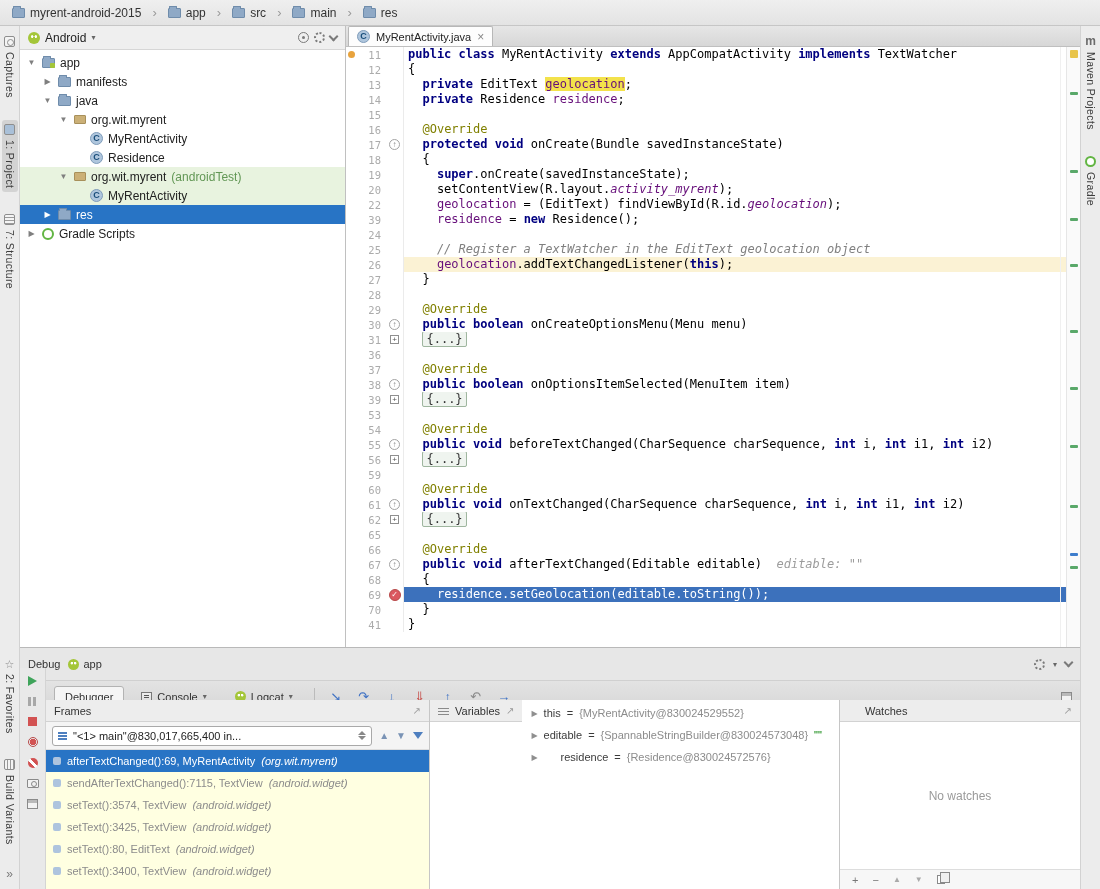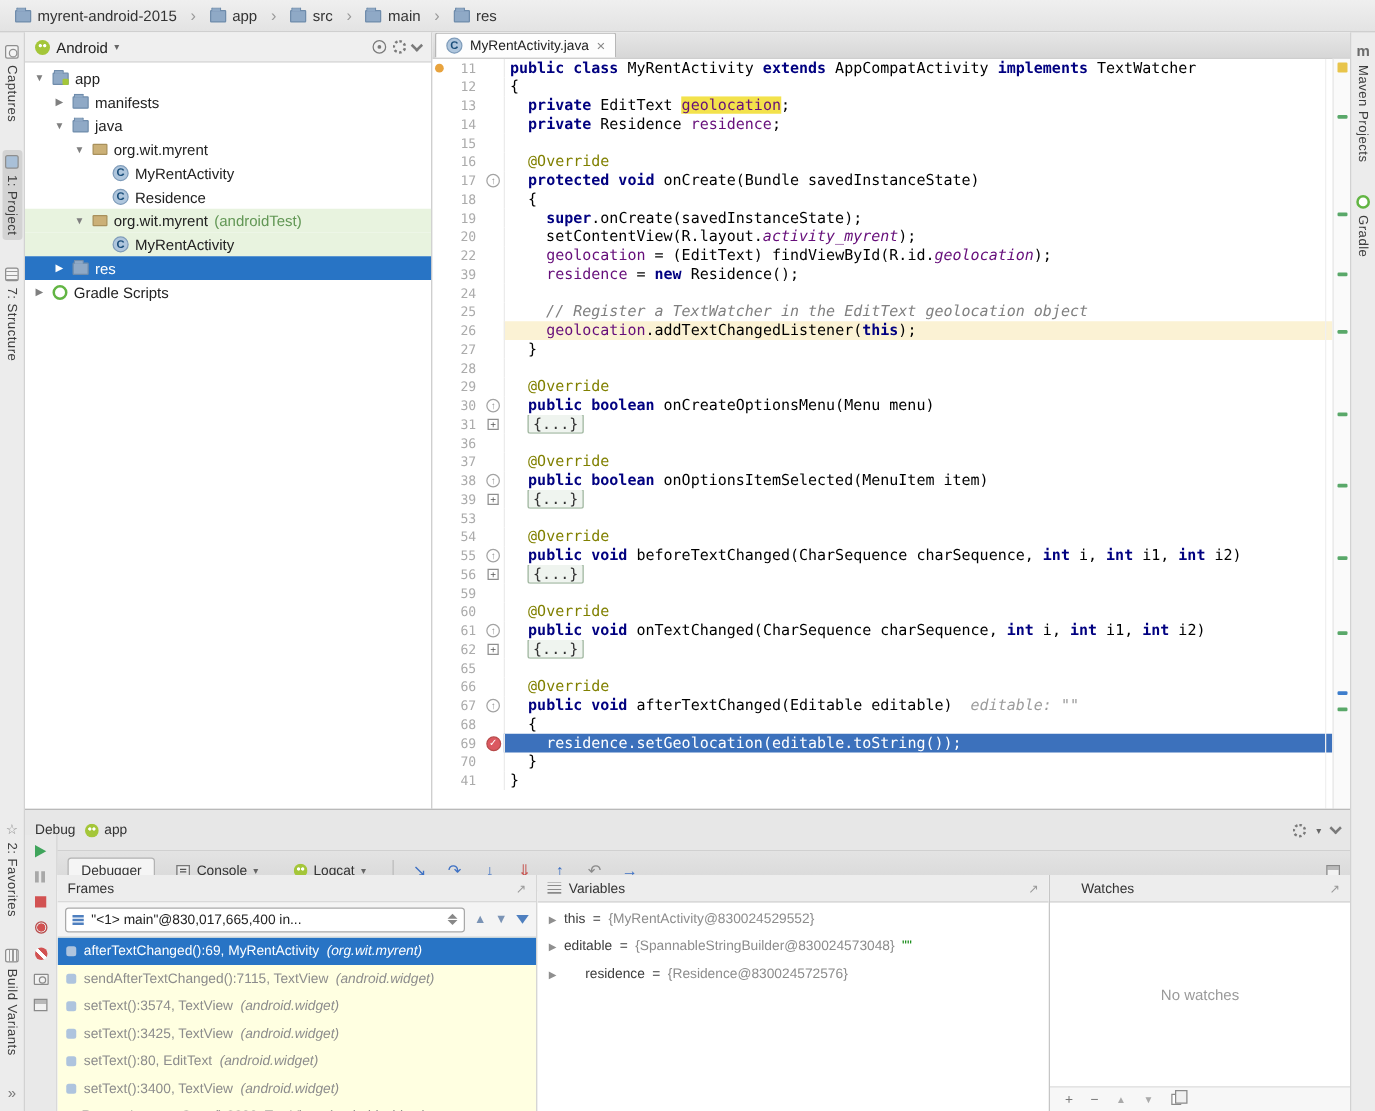--- a/index.html
+++ b/index.html
@@ -130,21 +130,21 @@
   .spin i{display:block;width:0;height:0;border-left:4px solid transparent;border-right:4px solid transparent}
   .spin i.up{border-bottom:4px solid #888}
   .spin i.dn{border-top:4px solid #888}
   .arrbtn{font-size:10px;color:#7A93B5}
   .funnel{width:0;height:0;border-left:5px solid transparent;border-right:5px solid transparent;border-top:7px solid var(--accent-blue)}
   .flist{flex:1;background:var(--frames-bg);overflow:hidden}
   .frow{height:22px;display:flex;align-items:center;gap:6px;padding:0 7px;font-size:11px;color:#8C8C8C;white-space:nowrap}
   .frow .fpkg{font-style:italic}
   .frow.sel{background:var(--selection);color:#fff;font-weight:normal}
   .frame-ic{width:8px;height:8px;border-radius:2px;background:#AEC4DE;flex:0 0 auto}
-  .vars{flex:1;background:#fff;border-right:1px solid #C6C6C6;display:flex;flex-direction:column;overflow:hidden}
+  .vars{flex:1;background:#fff;border-right:1px solid #C6C6C6;display:flex;flex-direction:row;overflow:hidden}
   .hamb{width:11px;height:9px;background:repeating-linear-gradient(#EDEDED 0 2px,#8a8a8a 2px 3px)}
   .vrows{padding-top:2px}
   .vrow{height:22px;display:flex;align-items:center;gap:6px;padding:0 9px;font-size:11px;white-space:nowrap}
   .varrow{font-size:8px;color:#8F8F8F}
   .vname{color:#3b3b3b}
   .veq{color:#3b3b3b}
   .vval{color:#8C8C8C}
   .vstr{color:#008000}
   .glasses-ic{display:inline-flex;align-items:center;gap:1px}
   .glasses-ic i{width:5px;height:5px;border:1px solid #7A5C A8;border-radius:50%;display:block}

